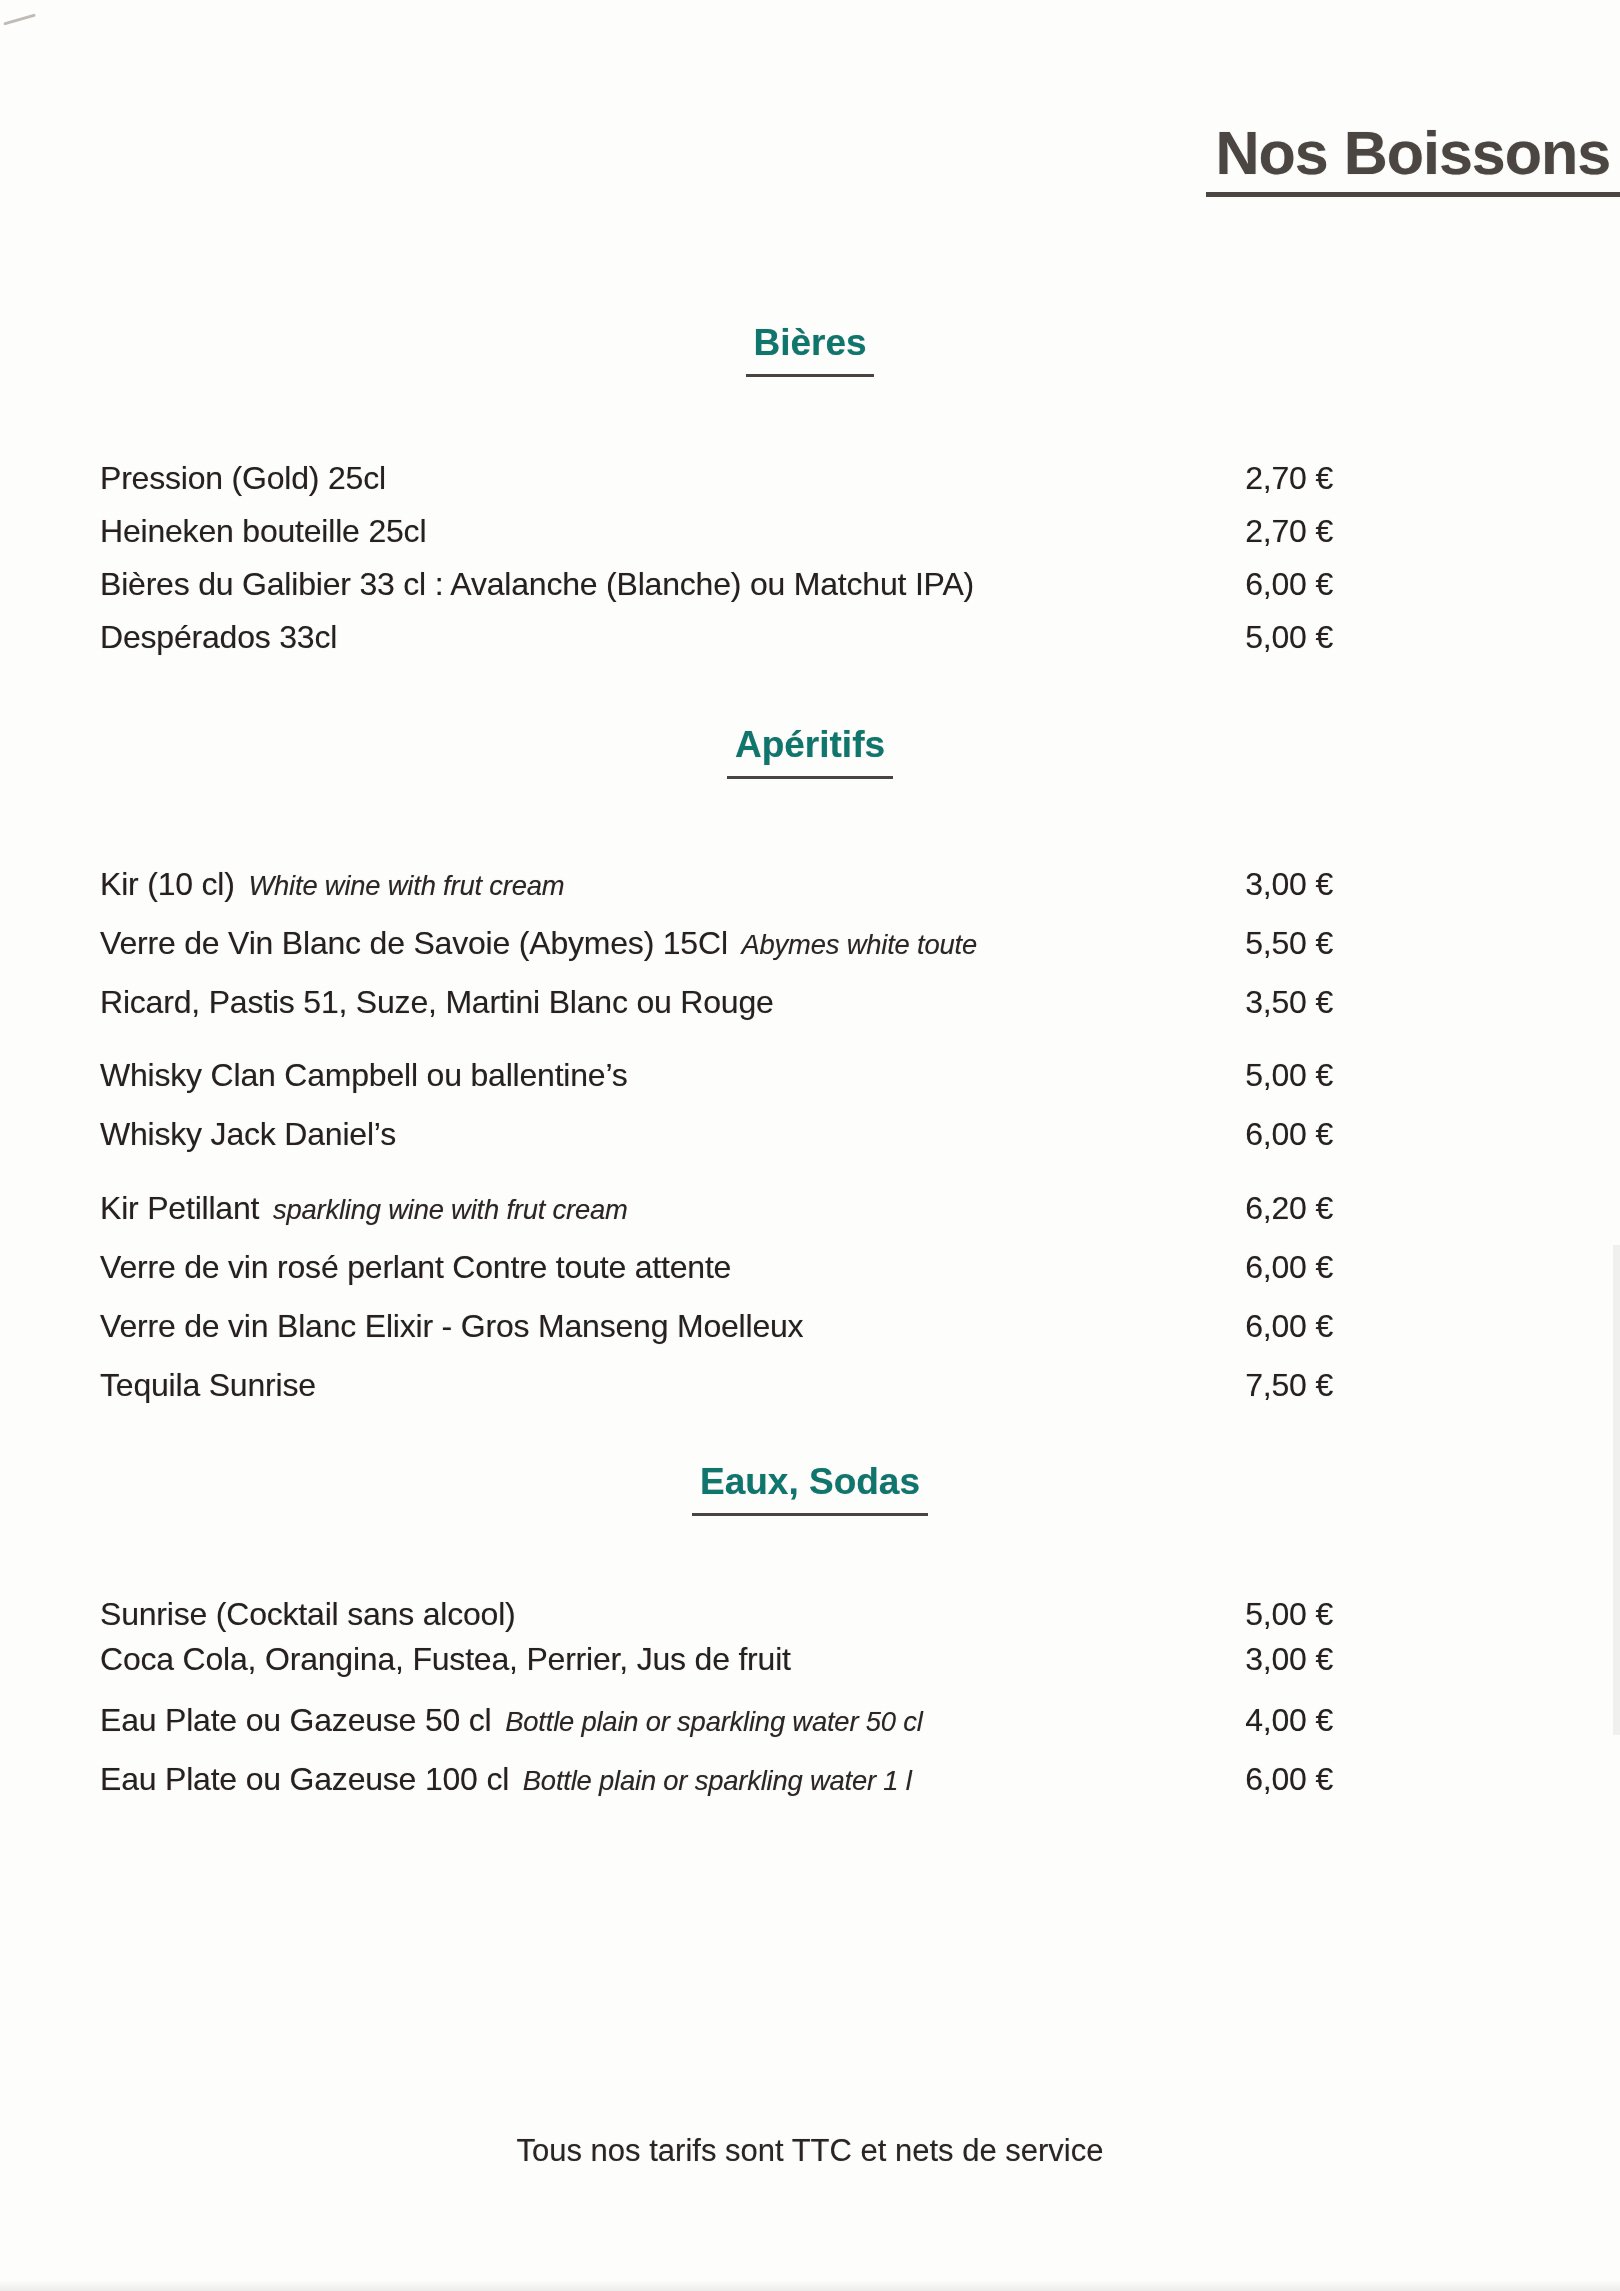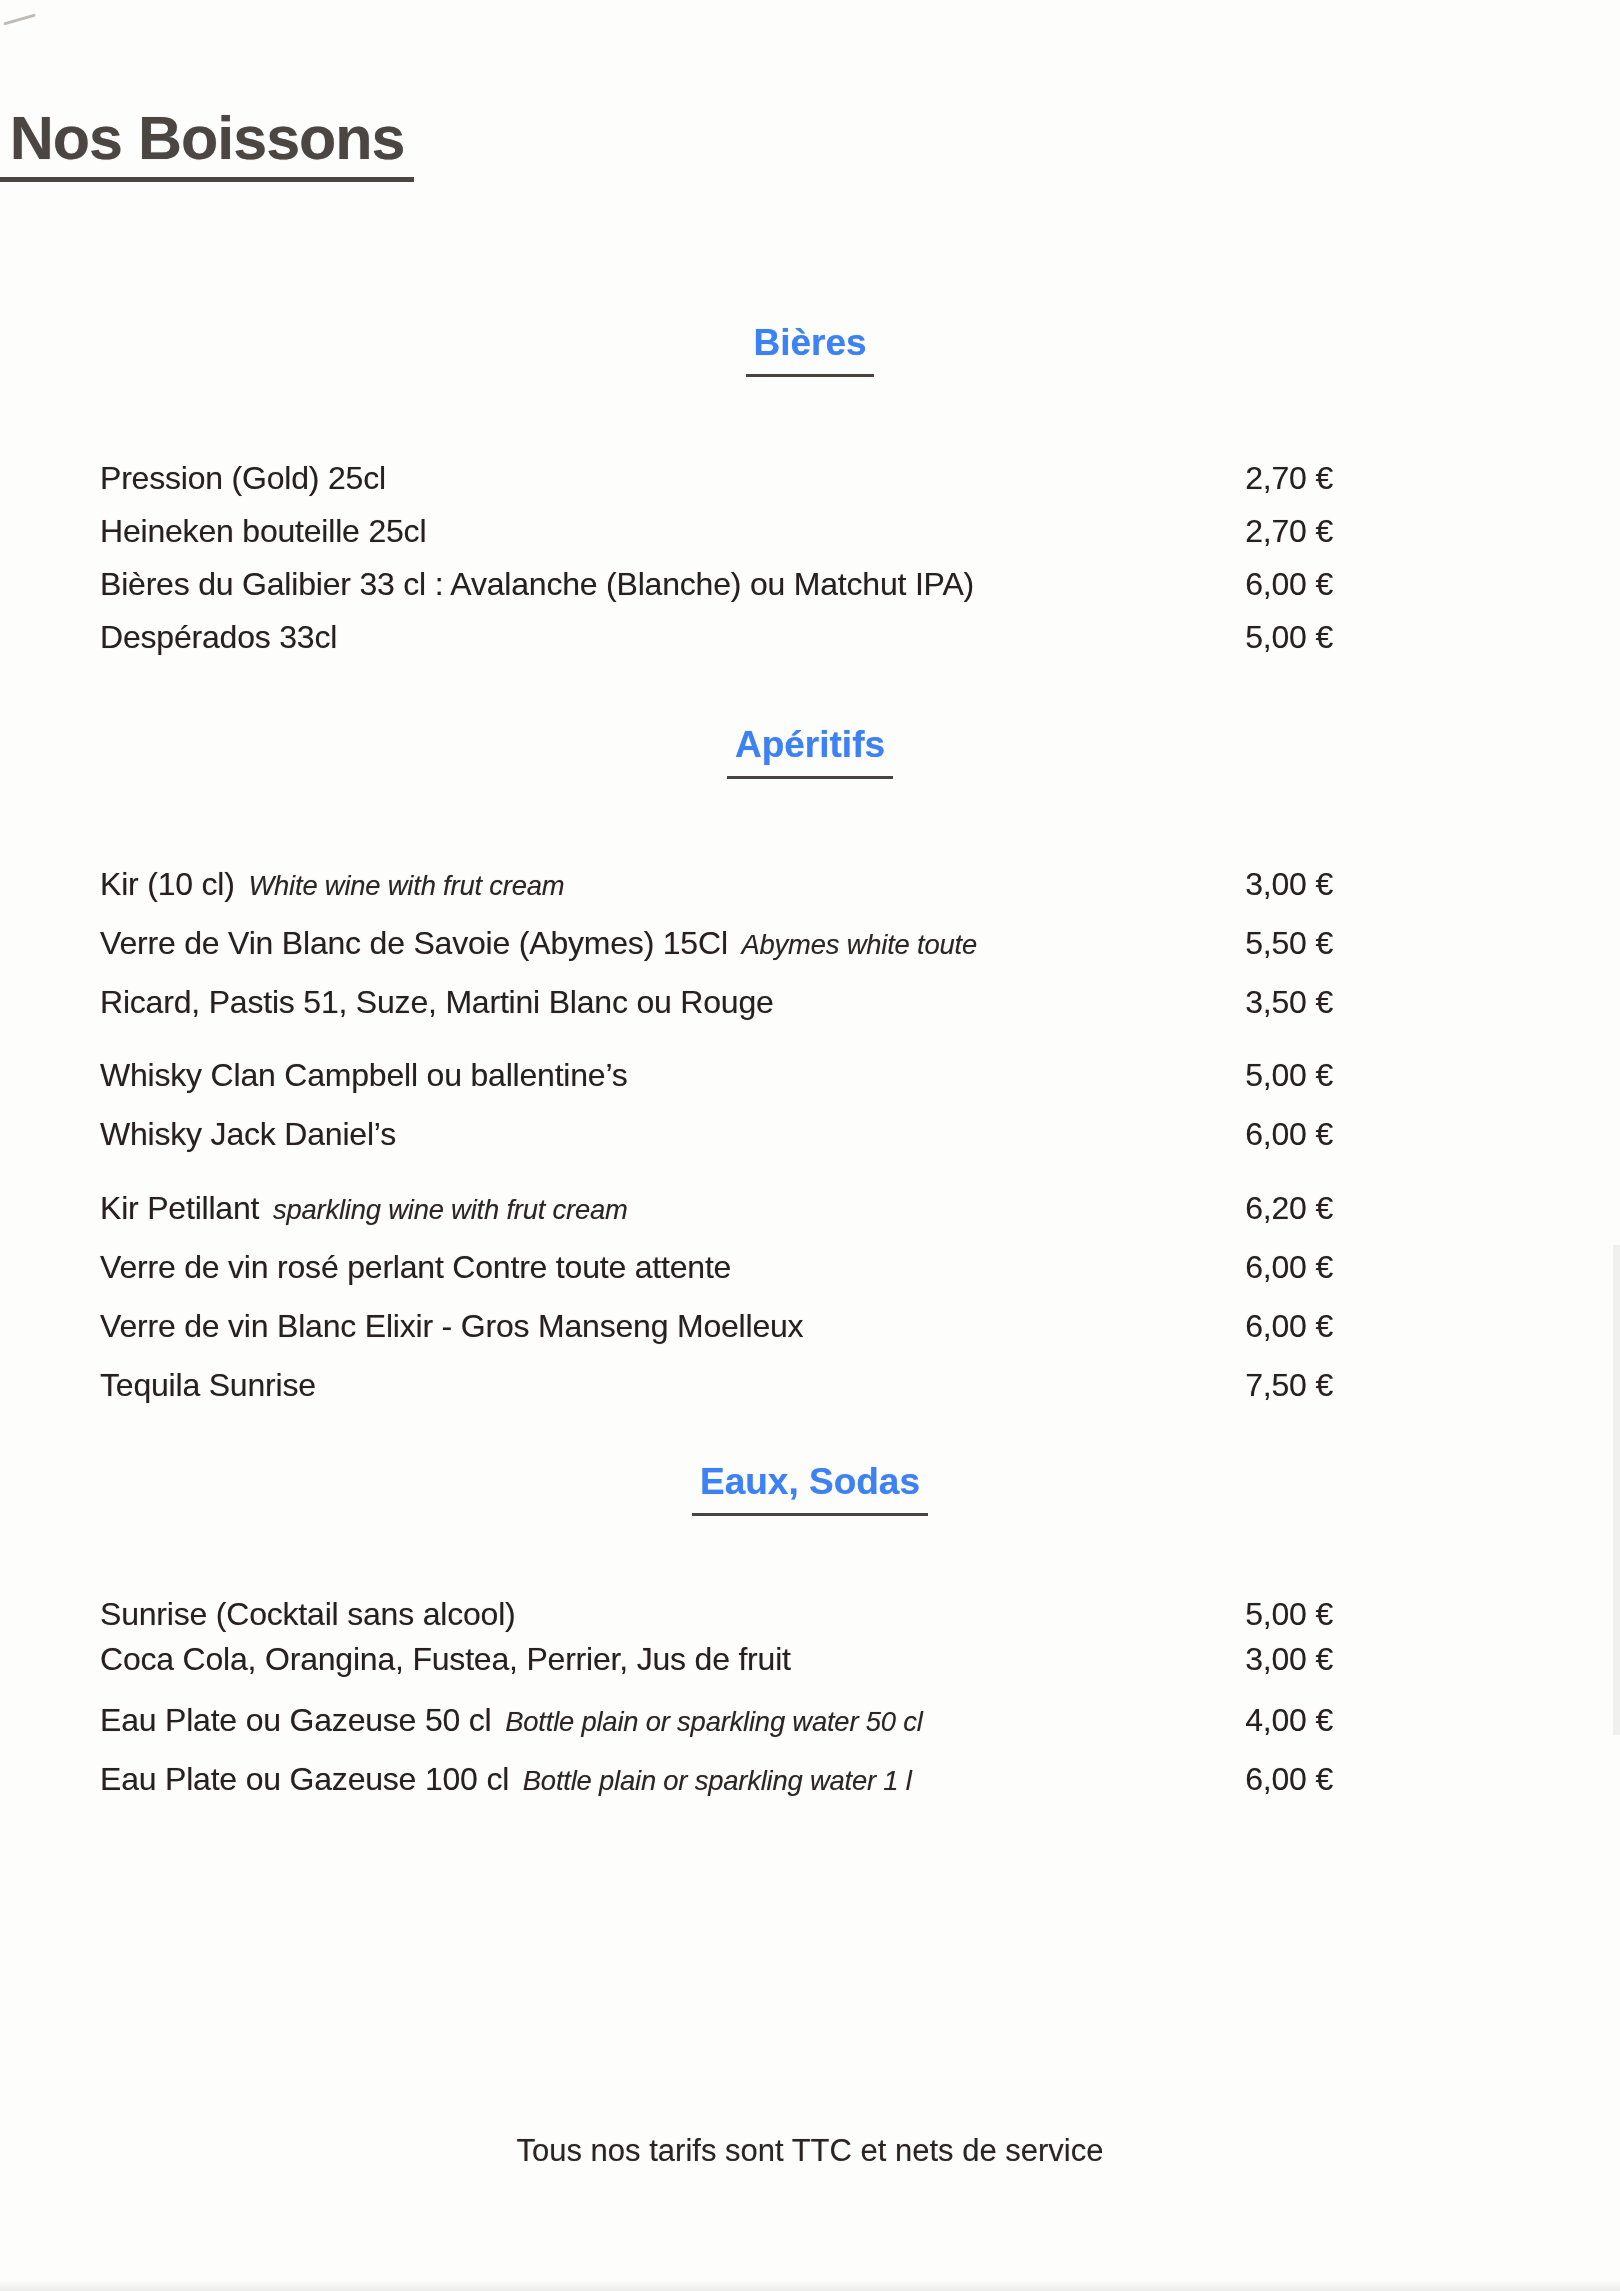--- a/index.html
+++ b/index.html
@@ -17,35 +17,35 @@
     background:#a9a6a2;opacity:.75;transform:rotate(-16deg);border-radius:2px;
   }
   .scan-edge-bottom{
     position:absolute;left:0;bottom:0;width:100%;height:11.8px;
     background:linear-gradient(to bottom,rgba(0,0,0,0),rgba(0,0,0,.07));
   }
   .scan-edge-right{
     position:absolute;right:0;top:1245px;width:6.9px;height:490px;
     background:rgba(0,0,0,.05);
   }
-  .title-wrap{position:absolute;top:108px;left:0;width:100%;text-align:left;}
+  .title-wrap{position:absolute;top:123px;left:0;width:100%;text-align:right;}
   .doc-title{
     display:inline-block;
     font-size:61px;font-weight:bold;line-height:1;
     color:#4b4641;
     border-bottom:5.9px solid #4b4641;
     padding:0 9.8px 7.8px 9.8px;
     letter-spacing:-1px;
     text-shadow:0 0 1px rgba(60,52,46,.45);
   }
   .section-head-wrap{position:absolute;left:0;width:100%;text-align:center;}
   .section-head{
     display:inline-block;
     font-size:37px;font-weight:bold;line-height:1;
-    color:#3b82f6;
+    color:#0f766e;
     border-bottom:3.9px solid #494440;
     padding:0 7.8px 12.7px 7.8px;
     text-shadow:0 0 1px rgba(60,52,46,.4);
   }
   .head-bieres{top:324px;}
   .head-aperitifs{top:726px;}
   .head-eaux{top:1463px;}
   .menu-list{position:absolute;left:100px;width:1233px;}
   .list-bieres{top:452px;}
   .list-aperitifs{top:855px;}

